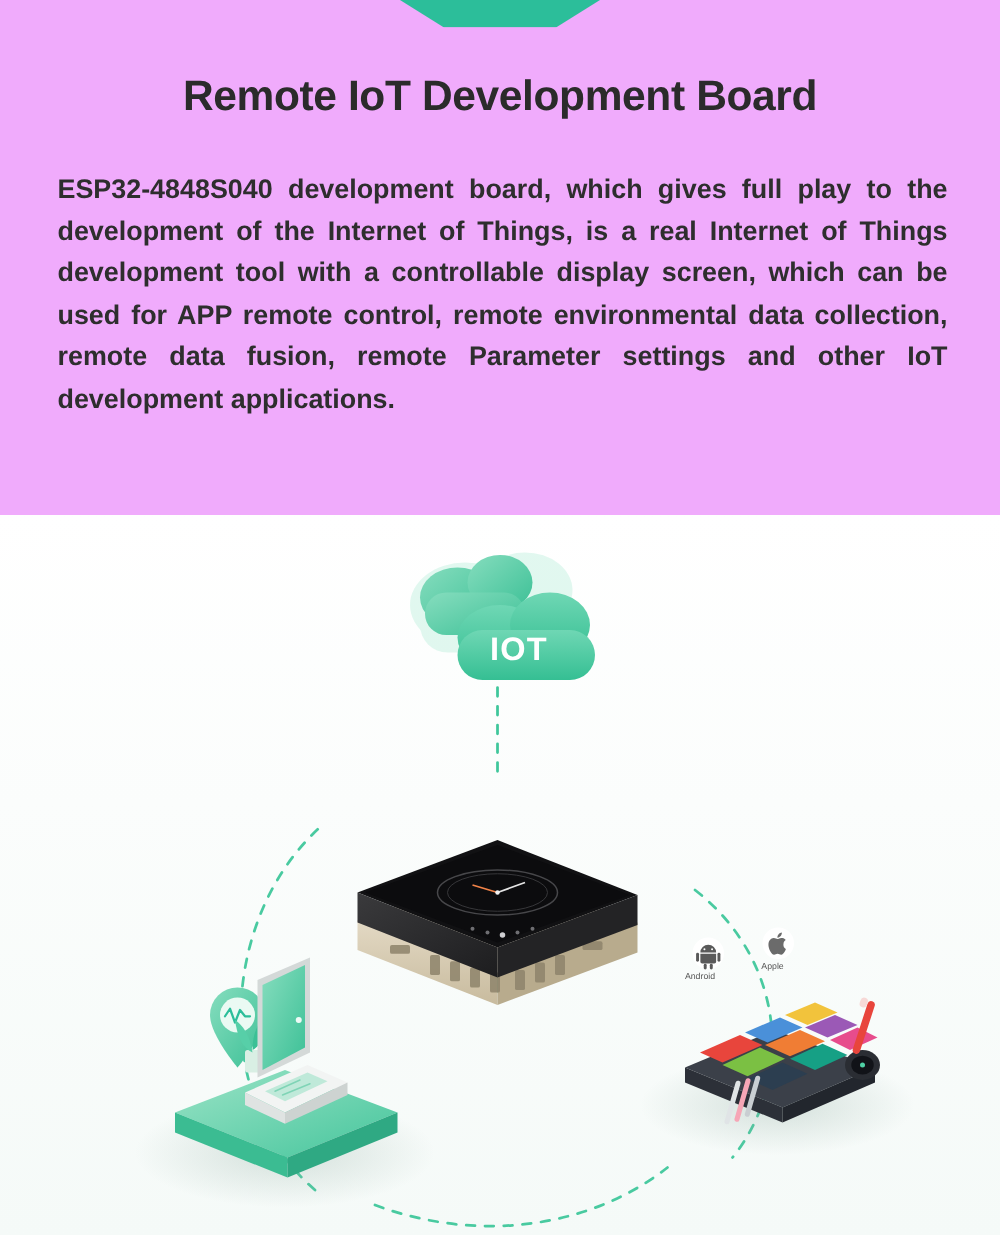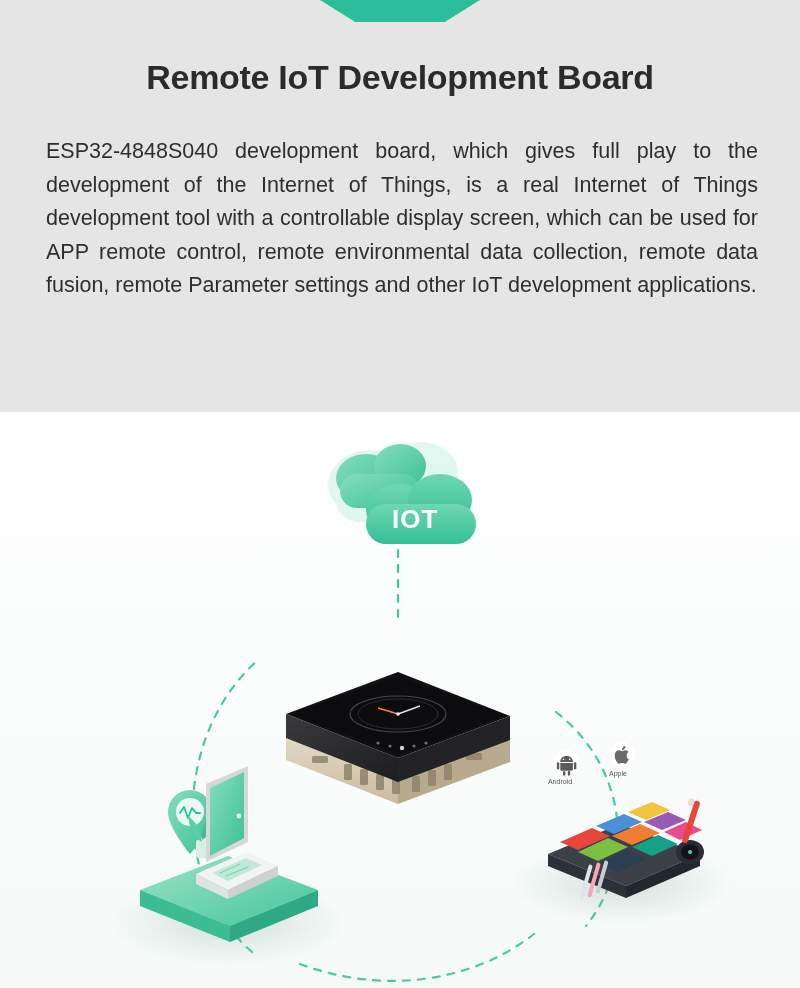--- a/index.html
+++ b/index.html
@@ -7,21 +7,21 @@
     width: 800px;
     height: 988px;
     background: #ffffff;
     font-family: "Liberation Sans", sans-serif;
     overflow: hidden;
   }
   .page {
     position: relative;
     width: 800px;
     height: 988px;
-    background: #e5e5e5;
+    background: #f0abfc;
     overflow: hidden;
   }
 
   
   .top-notch {
     position: absolute;
     top: 0;
     left: 50%;
     transform: translateX(-50%);
     width: 160px;
@@ -48,20 +48,21 @@
     position: absolute;
     top: 135px;
     left: 46px;
     width: 712px;
     font-size: 21.5px;
     line-height: 33.5px;
     color: #2e2e2e;
     text-align: justify;
     text-justify: inter-word;
     hyphens: manual;
+    font-weight: bold;
   }
 
   
   .illustration {
     position: absolute;
     top: 412px;
     left: 0;
     width: 800px;
     height: 576px;
     background: linear-gradient(180deg,#ffffff 0%, #fbfdfc 40%, #f5faf8 100%);

